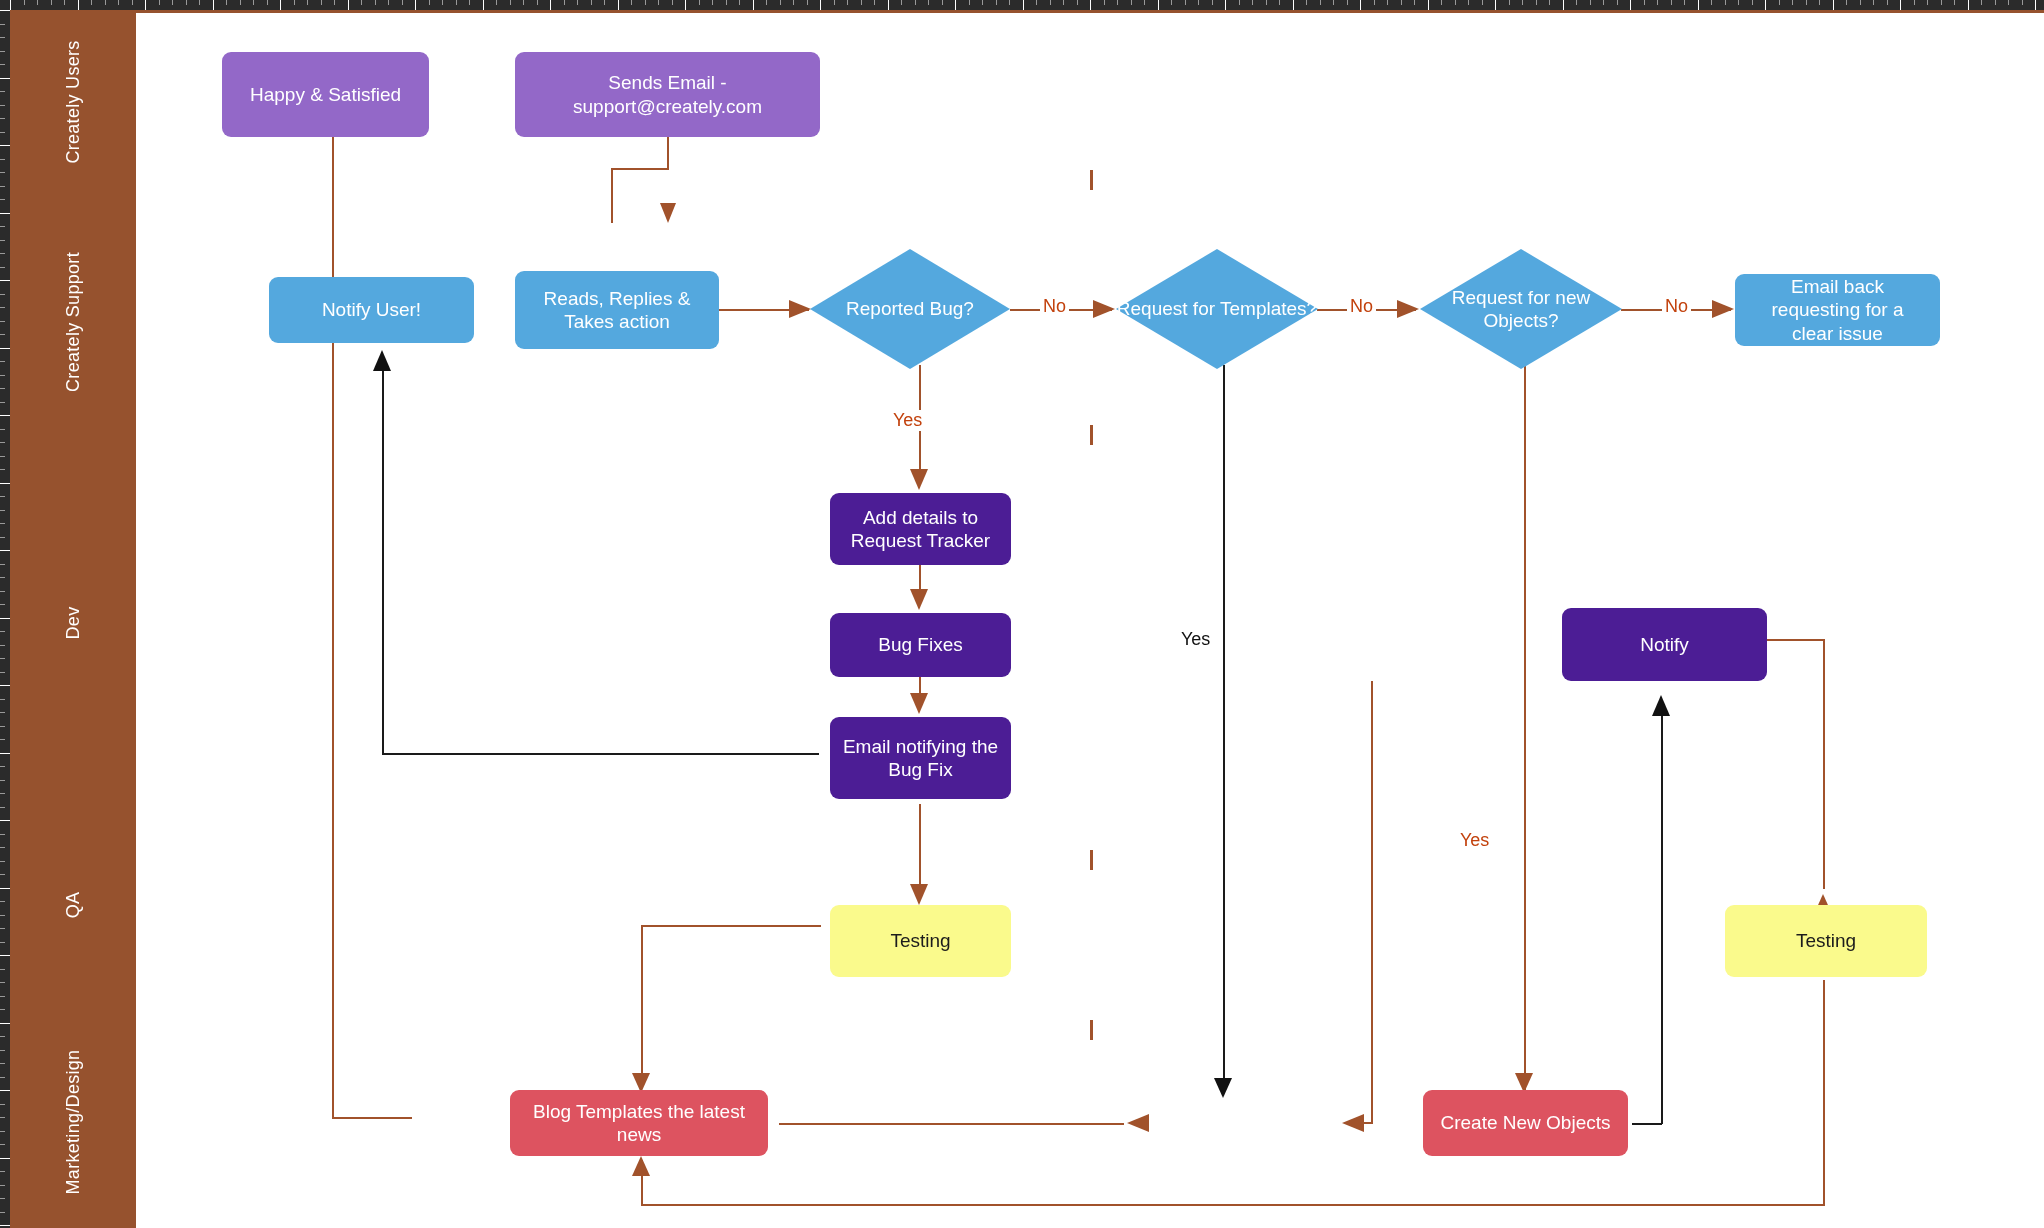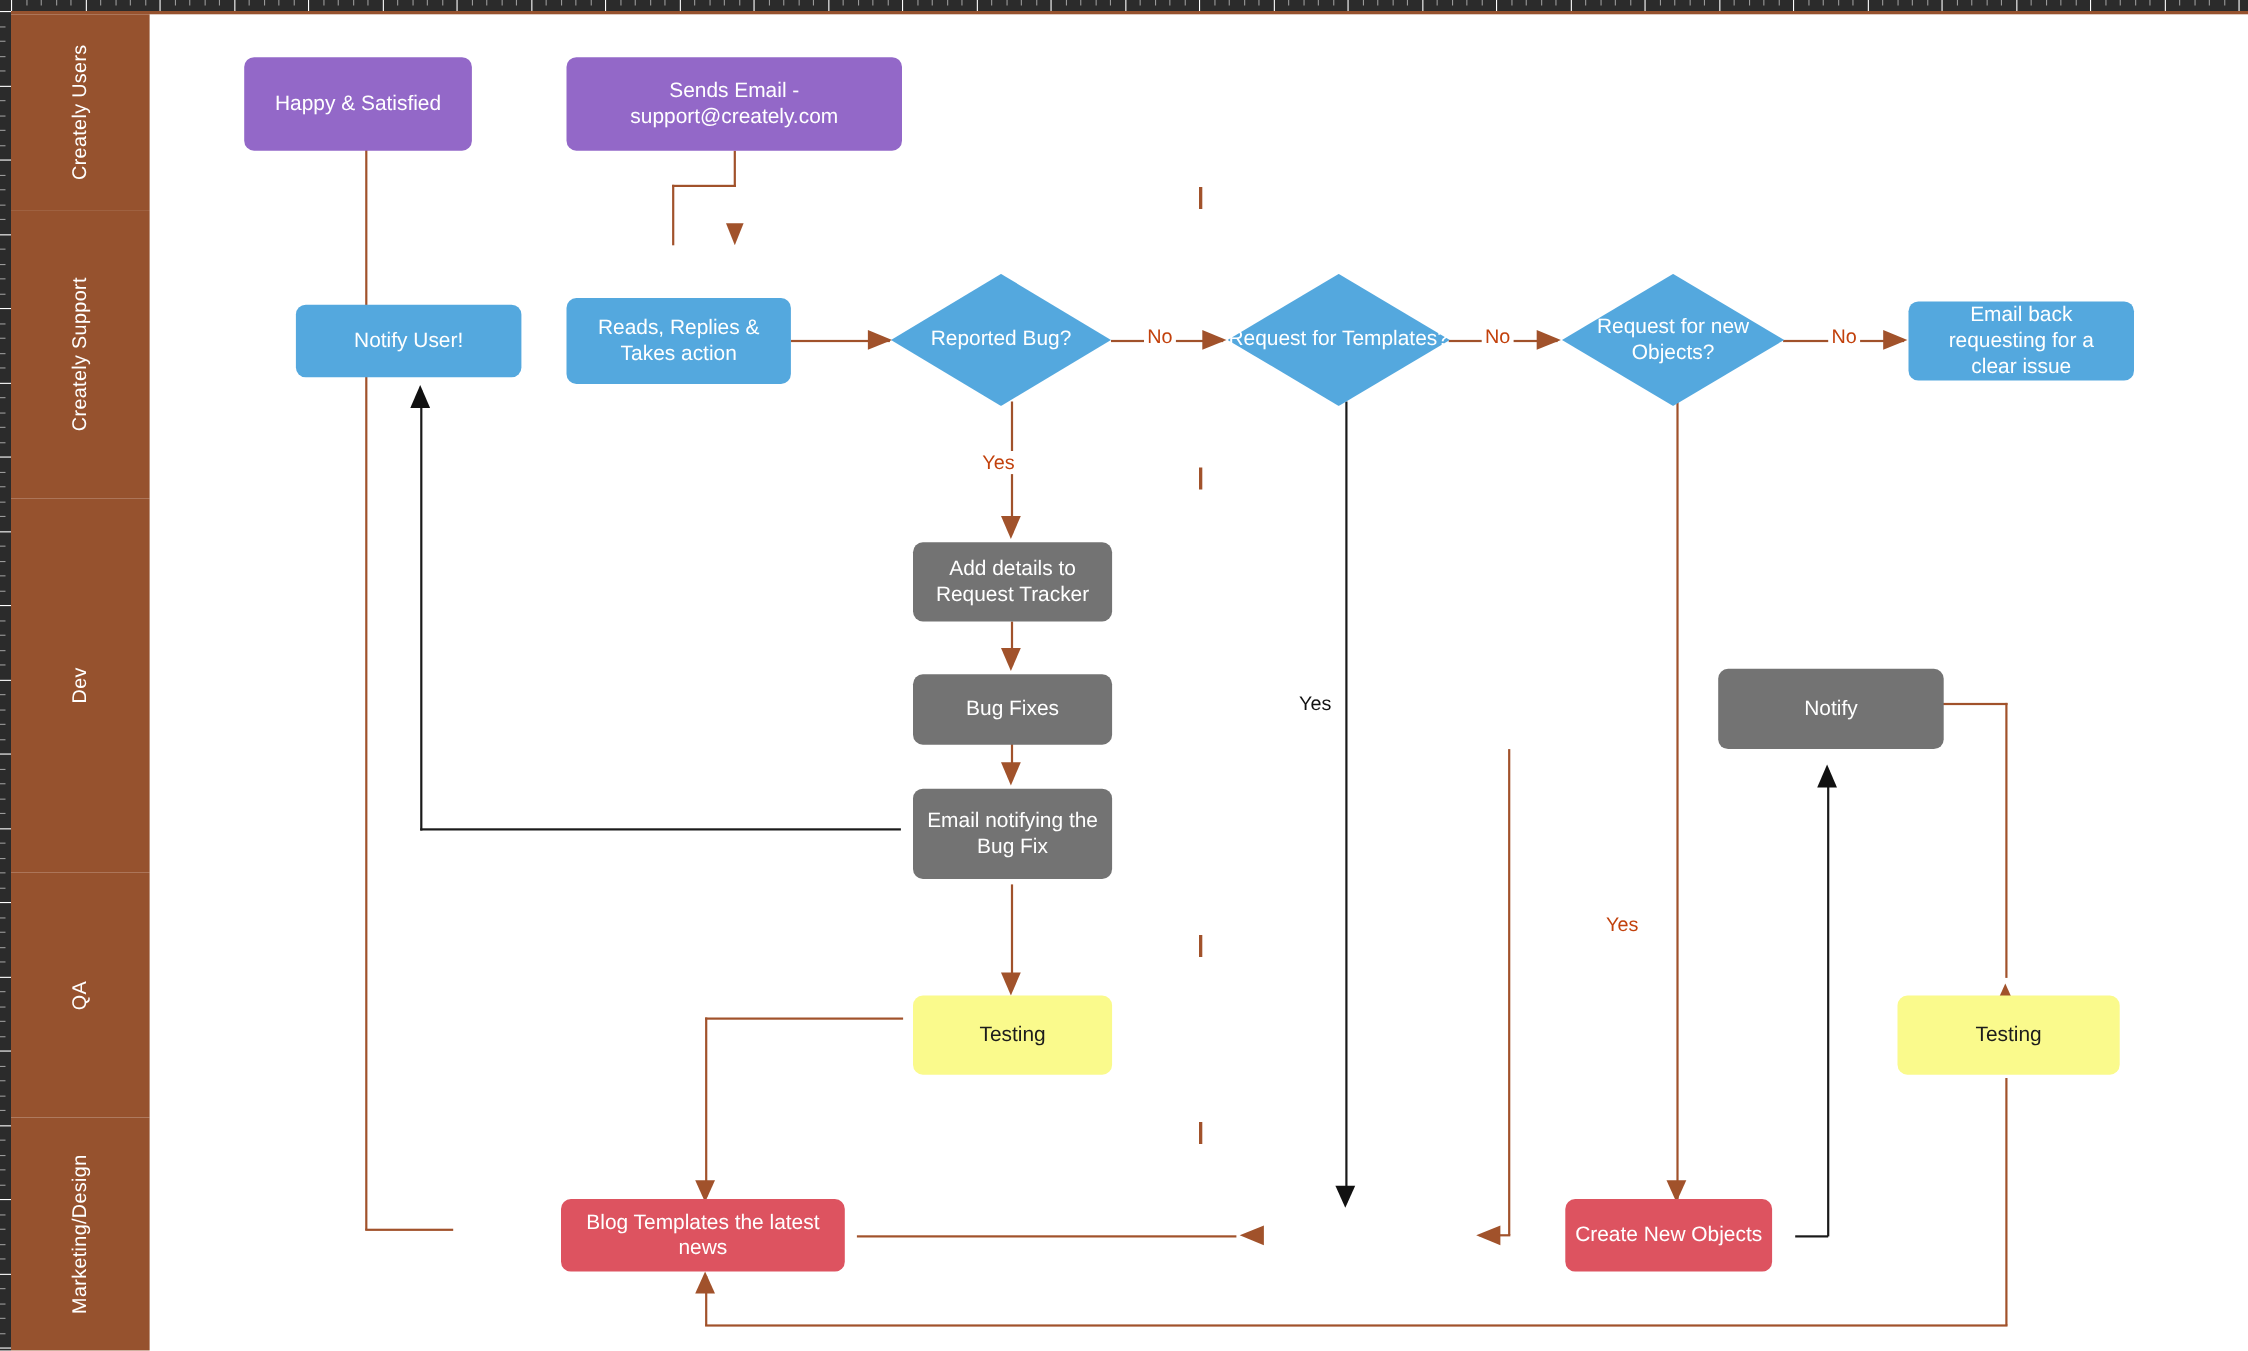--- a/index.html
+++ b/index.html
@@ -26,21 +26,21 @@
     white-space:nowrap;color:#ffffff;font-size:18px;letter-spacing:.3px;
   }
   .lane-topline{position:absolute;left:0;top:0;width:2034px;height:3px;background:#96522E;}
 
   
   .node{position:absolute;display:flex;align-items:center;justify-content:center;
         text-align:center;border-radius:9px;color:#ffffff;font-size:19px;line-height:1.22;
         box-sizing:border-box;padding:2px 6px;}
   .node.purple{background:#9368C8;}
   .node.blue{background:#54A8DE;}
-  .node.green{background:#737373;}
+  .node.green{background:#4c1d95;}
   .node.red{background:#DD5360;}
   .node.yellow{background:#FAFA8C;color:#1c1c1c;}
   .node.overflow{overflow:visible;}
 
   .diamond{position:absolute;}
   .diamond .shape{position:absolute;inset:0;background:#54A8DE;
         clip-path:polygon(50% 0%,100% 50%,50% 100%,0% 50%);}
   .diamond .dtext{position:absolute;inset:0;display:flex;align-items:center;justify-content:center;
         color:#fff;font-size:19px;line-height:1.22;text-align:center;}
 
@@ -473,18 +473,18 @@
 
     <div class="node yellow" style="left:1715px;top:895px;width:202px;height:72px;">
       <span>Testing</span>
     </div>
 
     <div class="node red" style="left:500px;top:1080px;width:258px;height:66px;">
       <span>Blog Templates the latest news</span>
     </div>
 
 
-    <div class="node red" style="left:1413px;top:1080px;width:188px;height:66px;">
+    <div class="node red" style="left:1413px;top:1080px;width:205px;height:66px;">
       <span>Create New Objects</span>
     </div>
 
   </div>
 </div>
 
 </body></html>

